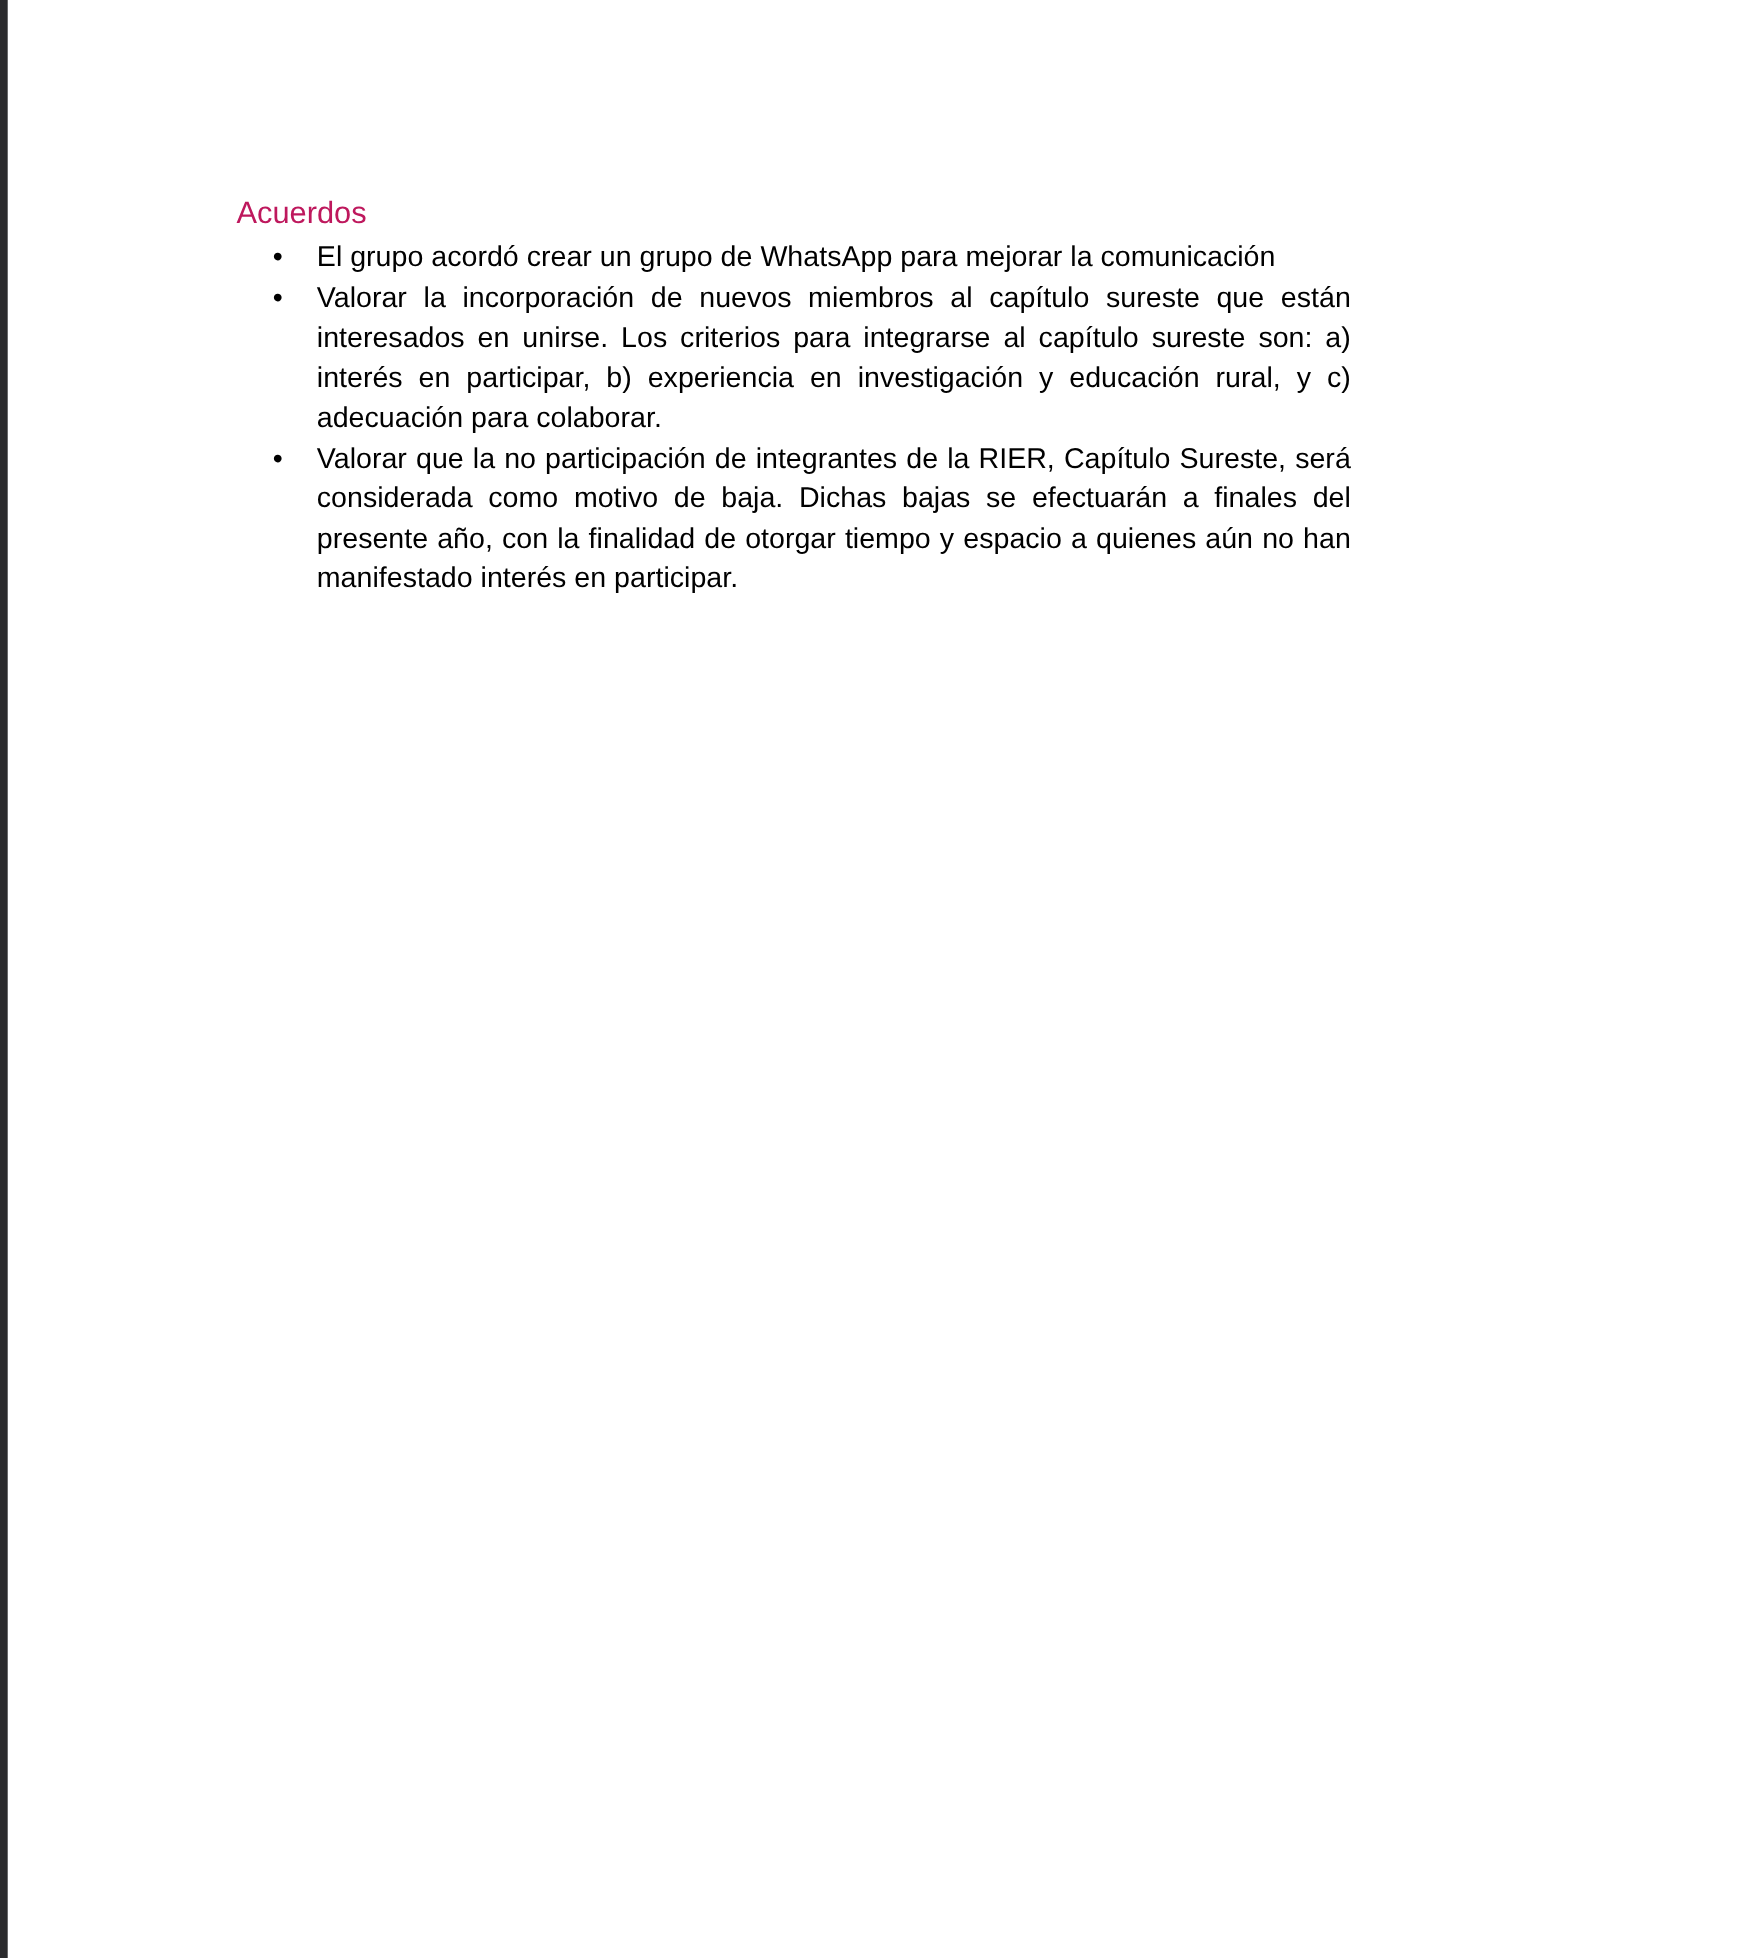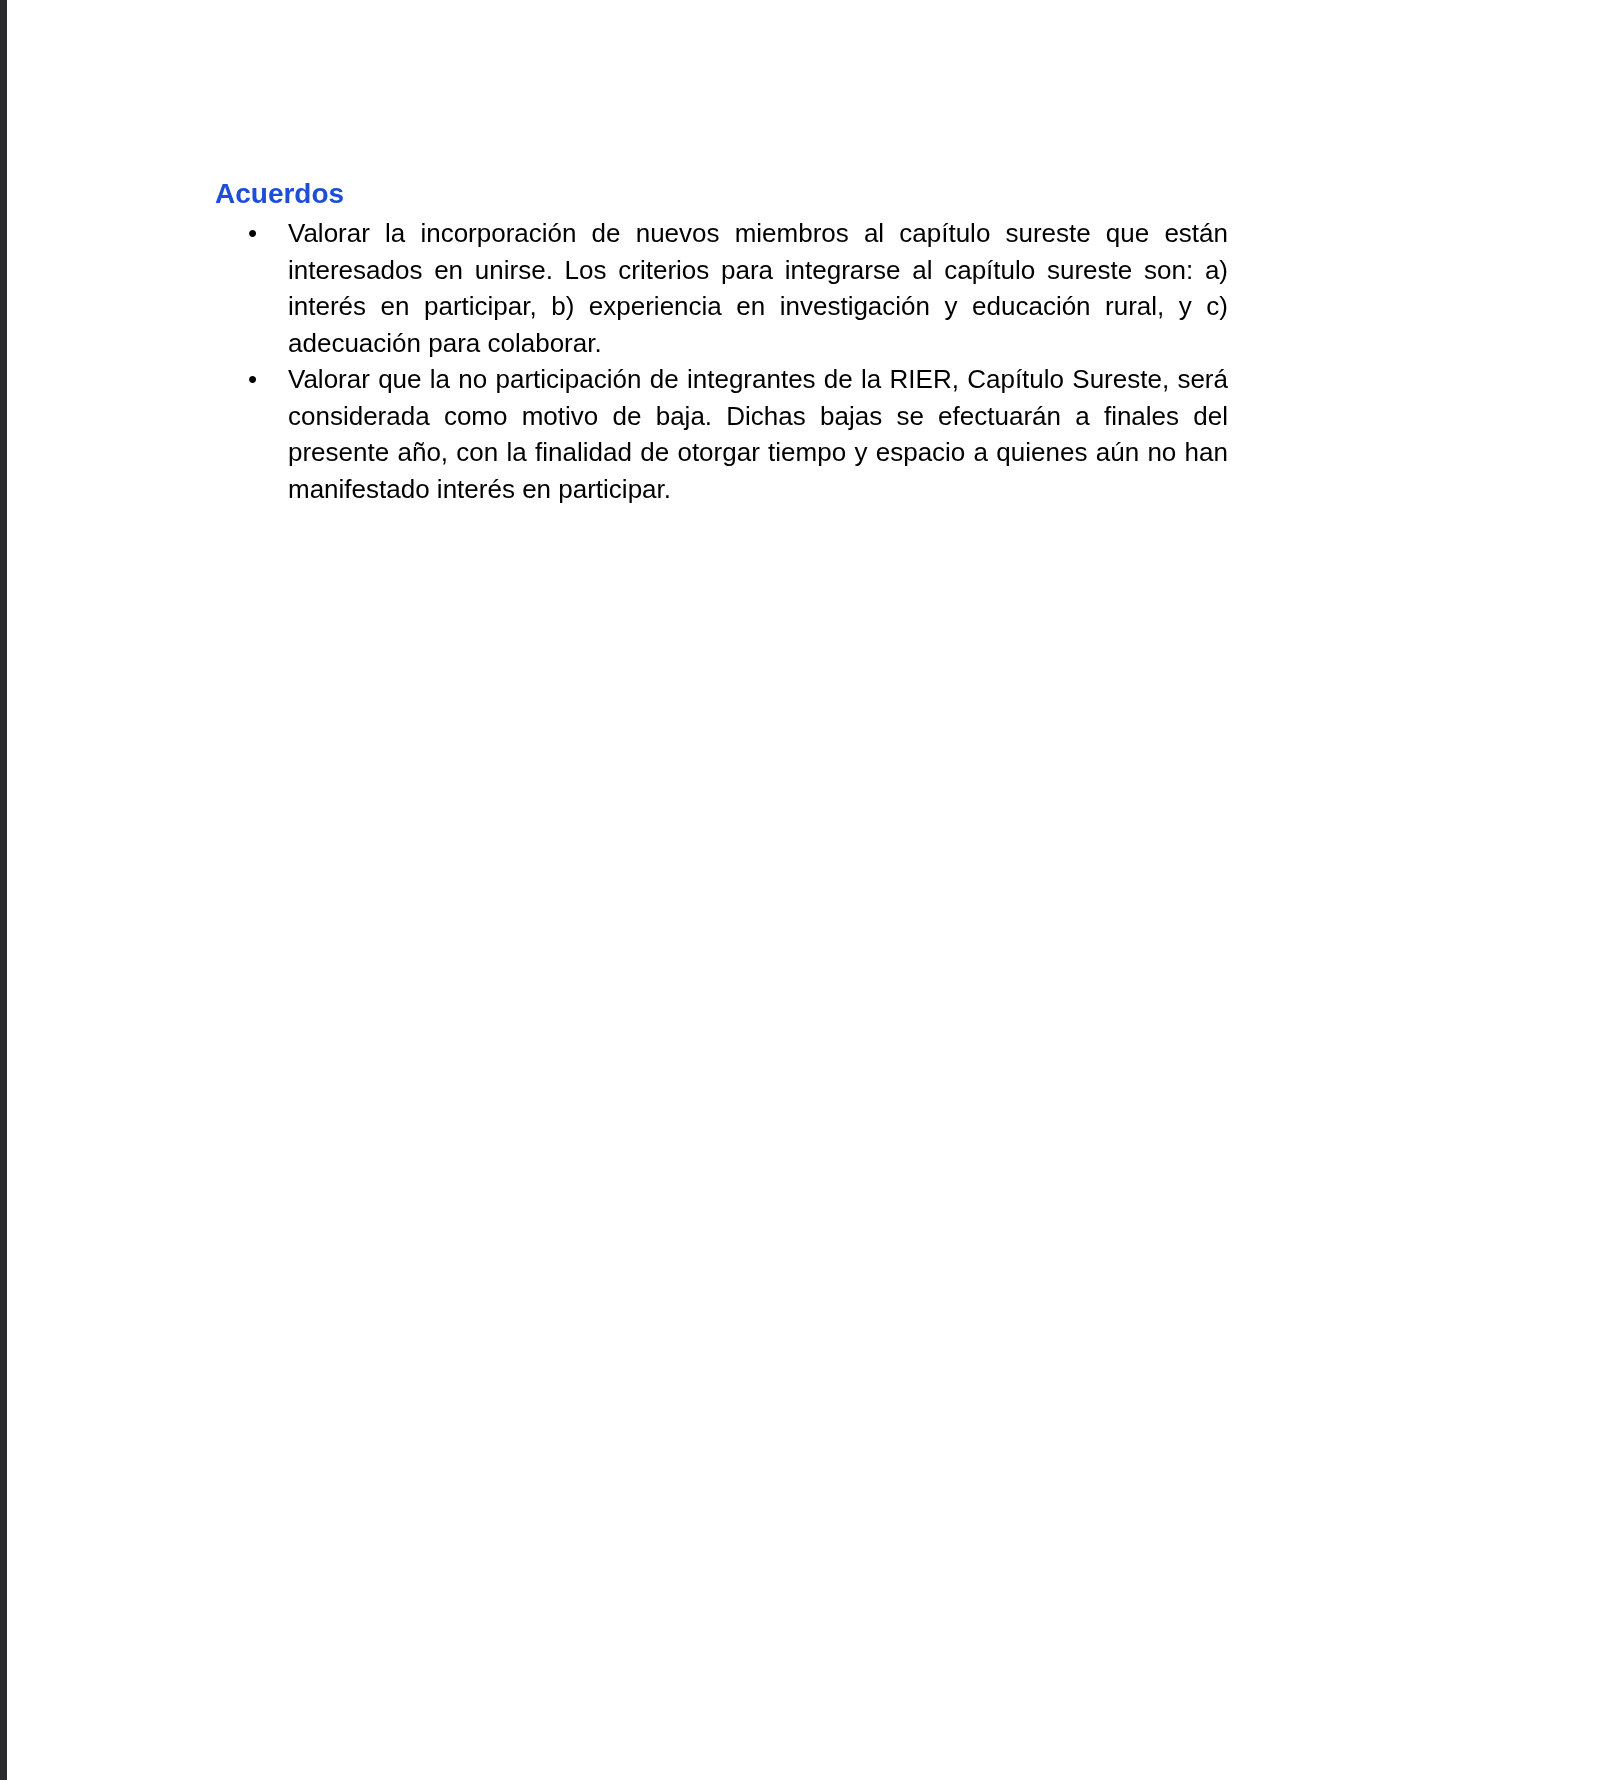--- a/index.html
+++ b/index.html
@@ -24,24 +24,24 @@
     background: #2b2b2d;
   }
   .doc-content {
     position: absolute;
     left: 215px;
     top: 175px;
     width: 1020px;
   }
   .doc-heading {
     font-size: 28px;
-    font-weight: bold;
+    font-weight: normal;
     line-height: 37px;
     margin: 0;
-    color: #1d4ed8;
+    color: #be185d;
   }
   ul.doc-bullets {
     list-style: none;
     margin: 3px 0 0 0;
     padding: 0;
   }
   ul.doc-bullets li {
     position: relative;
     padding-left: 73px;
     width: 940px;
@@ -63,16 +63,17 @@
   }
 </style>
 </head>
 <body>
 
 <div class="edge-bar"></div>
 
 <section class="doc-content">
   <h1 class="doc-heading">Acuerdos</h1>
   <ul class="doc-bullets">
+    <li>El grupo acordó crear un grupo de WhatsApp para mejorar la comunicación</li>
     <li>Valorar la incorporación de nuevos miembros al capítulo sureste que están interesados en unirse. Los criterios para integrarse al capítulo sureste son: a) interés en participar, b) experiencia en investigación y educación rural, y c) adecuación para colaborar.</li>
     <li>Valorar que la no participación de integrantes de la RIER, Capítulo Sureste, será considerada como motivo de baja. Dichas bajas se efectuarán a finales del presente año, con la finalidad de otorgar tiempo y espacio a quienes aún no han manifestado interés en participar.</li>
   </ul>
 </section>
 
 </body></html>

